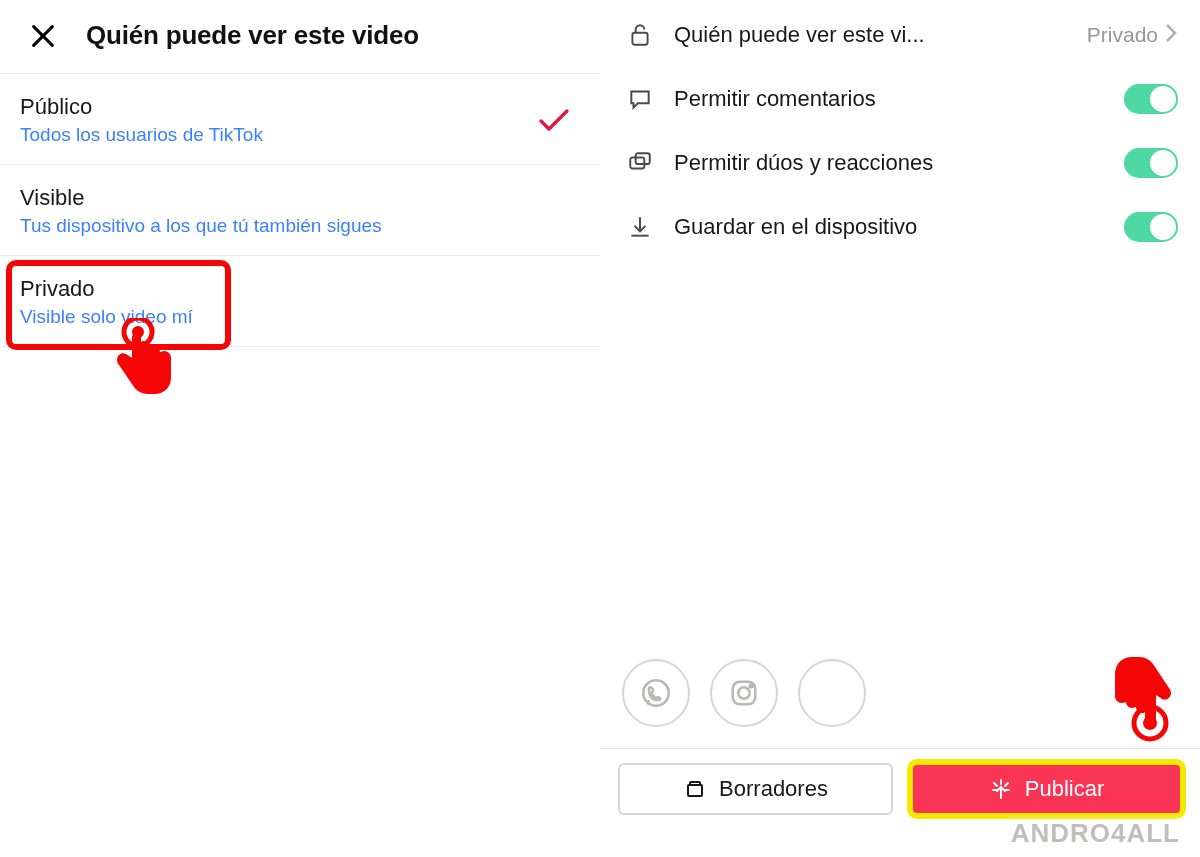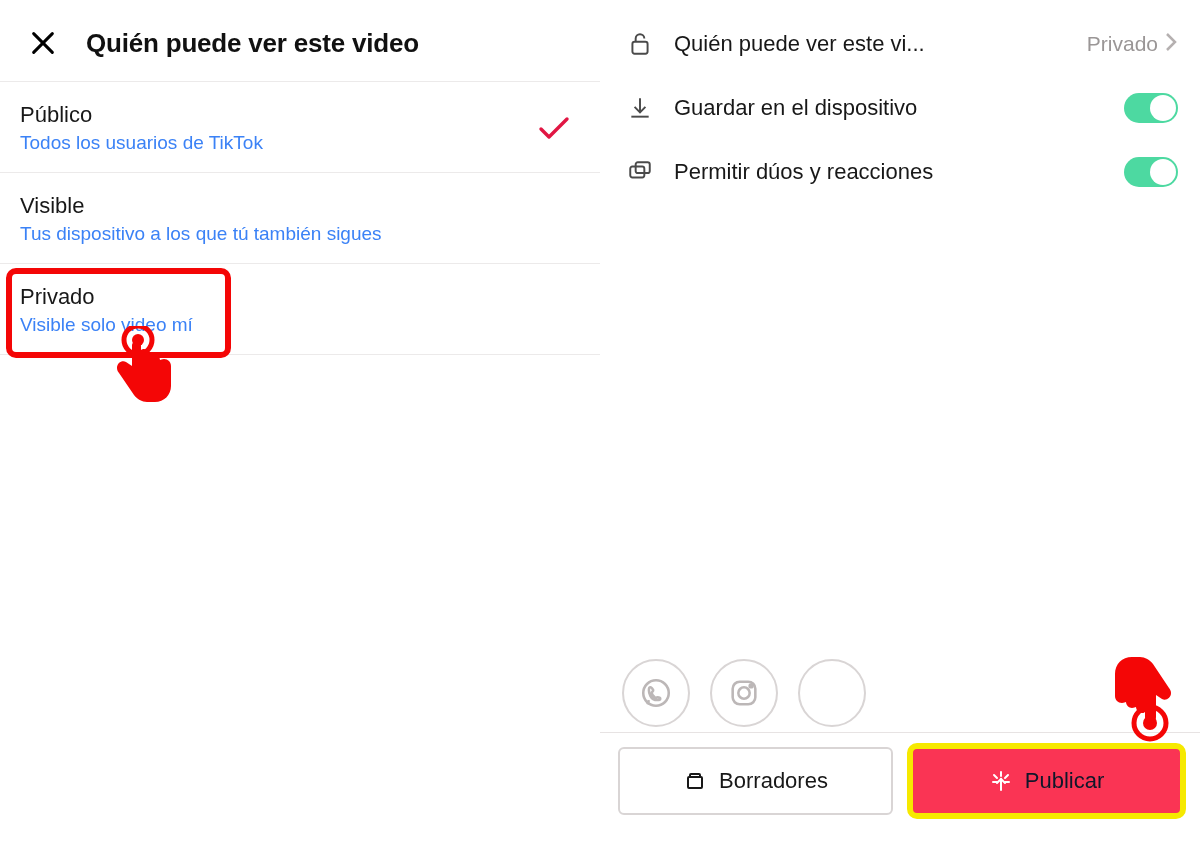--- a/index.html
+++ b/index.html
@@ -16,22 +16,22 @@
     flex: 1;
     position: relative;
     background: #fff;
   }
   .panel-left {
     border-right: 0px solid #eee;
   }
   
   .header-left {
     display: flex;
-    align-items: flex-start;
-    padding: 28px 20px 22px 20px;
+    align-items: center;
+    padding: 20px 20px 22px 20px;
     border-bottom: 1px solid #eceaea;
   }
   .close-x {
     width: 30px;
     height: 30px;
     margin-left: 8px;
     margin-right: 28px;
     display: flex;
     align-items: center;
     justify-content: center;
@@ -77,21 +77,21 @@
     pointer-events: none;
   }
   .tap-hand {
     position: absolute;
     left: 108px;
     top: 62px;
     pointer-events: none;
   }
   
   .panel-right {
-    padding-top: 12px;
+    padding-top: 3px;
   }
   .setting-row {
     display: flex;
     align-items: center;
     padding: 14px 22px 14px 22px;
     min-height: 64px;
   }
   .setting-icon {
     width: 36px;
     display: flex;
@@ -149,36 +149,36 @@
     position: absolute;
     left: 0; right: 0; bottom: 0;
     padding: 14px 18px 42px 18px;
     border-top: 1px solid #e7e3e3;
     display: flex;
     gap: 18px;
     background: #fff;
   }
   .btn {
     flex: 1;
-    height: 68px;
+    height: 52px;
     border-radius: 6px;
     display: flex;
     align-items: center;
     justify-content: center;
     font-size: 22px;
     gap: 12px;
   }
   .btn-drafts {
     border: 2px solid #d9d5d5;
     color: #181818;
     background: #fff;
   }
   .btn-publish {
     background: #fa3454;
-    color: #0f172a;
+    color: #ffffff;
     position: relative;
     outline: 6px solid #f6e900;
     outline-offset: -2px;
   }
   .btn svg { width: 24px; height: 24px; }
   .tap-hand2 {
     position: absolute;
     right: 20px;
     bottom: 108px;
     pointer-events: none;
@@ -261,41 +261,50 @@
     </div>
     <div class="setting-label">Quién puede ver este vi...</div>
     <div class="setting-value">Privado</div>
     <div class="chevron">
       <svg width="14" height="22" viewBox="0 0 14 22" fill="none" stroke="#b5b0b0" stroke-width="2.5">
           <polyline points="3,3 11,11 3,19"></polyline>
         </svg>
     </div>
   </div>
 
+  <div class="setting-row">
+    <div class="setting-icon">
+      <svg viewBox="0 0 24 24" fill="none" stroke-width="1.8">
+        <path d="M4 5 h16 v11 h-10 l-4 4 v-4 h-2 z"></path>
+      </svg>
+    </div>
+    <div class="setting-label">Permitir comentarios</div>
+    <div class="toggle"></div>
+  </div>
+
+  <div class="setting-row">
+    <div class="setting-icon">
+      <svg viewBox="0 0 24 24" fill="none" stroke-width="1.8">
+        <rect x="3" y="7" width="13" height="10" rx="2"></rect>
+        <rect x="8" y="3" width="13" height="10" rx="2"></rect>
+      </svg>
+    </div>
+    <div class="setting-label">Permitir dúos y reacciones</div>
+    <div class="toggle"></div>
+  </div>
 
   <div class="setting-row">
     <div class="setting-icon">
       <svg viewBox="0 0 24 24" fill="none" stroke-width="1.8">
         <path d="M12 3 v12"></path>
           <path d="M7 11 l5 5 5-5"></path>
           <path d="M4 20 h16"></path>
       </svg>
     </div>
     <div class="setting-label">Guardar en el dispositivo</div>
-    <div class="toggle"></div>
-  </div>
-
-  <div class="setting-row">
-    <div class="setting-icon">
-      <svg viewBox="0 0 24 24" fill="none" stroke-width="1.8">
-        <rect x="3" y="7" width="13" height="10" rx="2"></rect>
-        <rect x="8" y="3" width="13" height="10" rx="2"></rect>
-      </svg>
-    </div>
-    <div class="setting-label">Permitir dúos y reacciones</div>
     <div class="toggle"></div>
   </div>
 
   <div class="share-row">
     <div class="share-btn">
       <svg viewBox="0 0 24 24" stroke-width="1.8">
         <circle cx="12" cy="12" r="9"></circle>
         <path d="M8 14 c1 2 3 3 5 3 1 0 2 0 2 -1 0 -1 -2 -1 -2 -1 -1 0 -1 1 -2 0 -1 -1 -2 -2 -2 -3 0 -1 1 -1 1 -2 0 0 -1 -2 -2 -2 -1 0 -1 1 -1 2 0 1 0 2 1 4 z"></path>
         <path d="M6 20 l1 -3"></path>
       </svg>
@@ -337,14 +346,15 @@
   </div>
 
   <div class="tap-hand2">
     <svg width="78" height="100" viewBox="0 0 78 100">
       <circle cx="48" cy="78" r="16" fill="none" stroke="#f40606" stroke-width="5"></circle>
       <circle cx="48" cy="78" r="7" fill="#f40606"></circle>
       <path d="M48 78 c3 0 6 -2 6 -6 v-22 l6 4 c4 2 9 -1 9 -6 0 -2 -1 -4 -2 -5 l-16 -24 c-3 -4 -8 -7 -13 -7 h-8 c-10 0 -17 7 -17 17 v22 c0 4 3 7 7 7 2 0 3 -1 4 -1 0 3 3 6 6 6 2 0 3 -1 4 -1 0 3 3 6 6 6 1 0 2 0 3 -1 v5 c0 4 3 6 6 6 z" fill="#f40606"></path>
     </svg>
   </div>
 
+  <div class="watermark">ANDRO4ALL</div>
 
 </div>
 
 </body></html>

